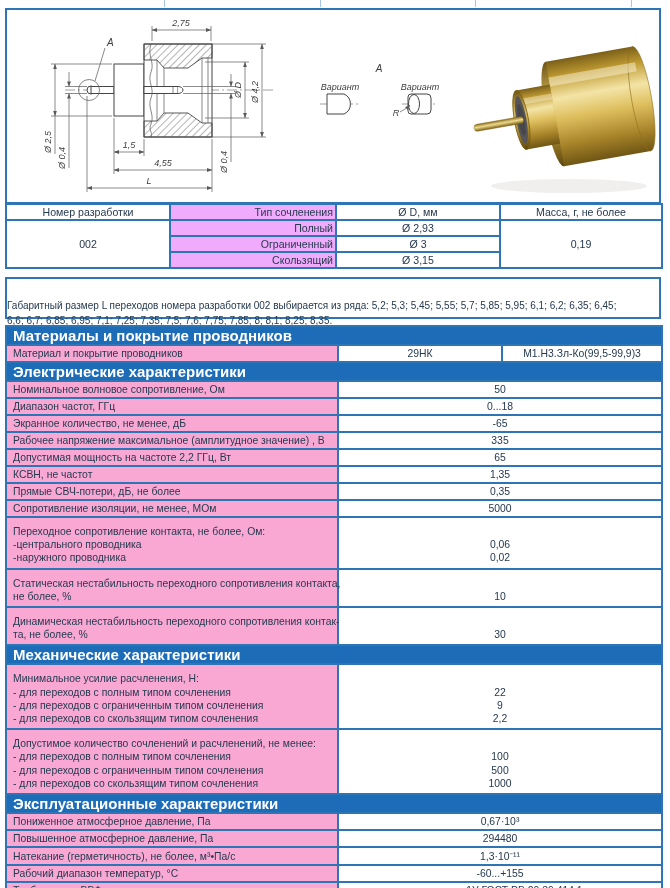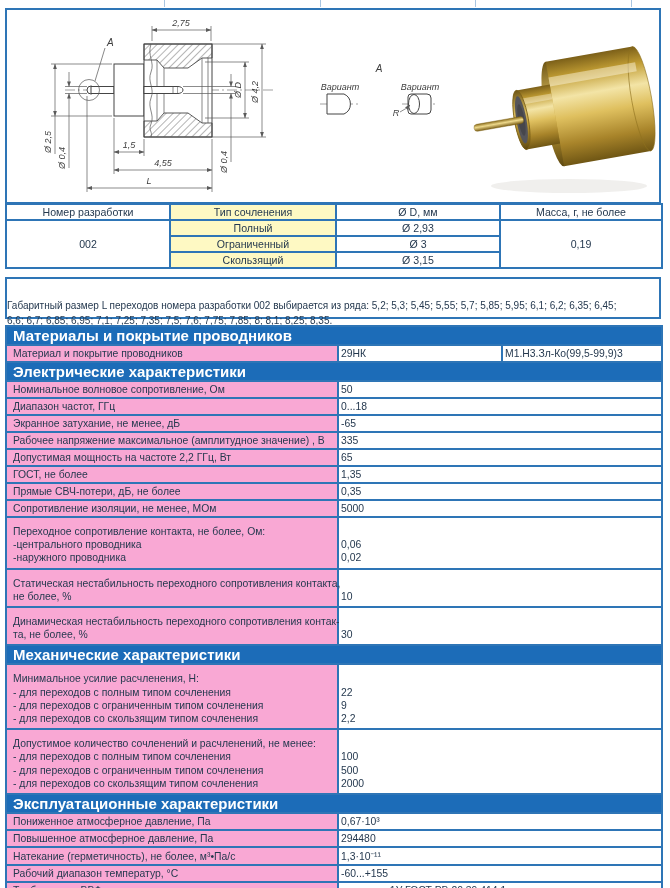--- a/index.html
+++ b/index.html
@@ -7,32 +7,32 @@
         font-family:"Liberation Sans",sans-serif;color:#25394f;}
   .tick{position:absolute;top:0;width:1px;height:7px;background:#a9c6e2;}
   .topbox{position:absolute;left:5px;top:8px;width:656px;height:196px;
           border:2px solid #2e75b6;box-sizing:border-box;background:#fff;}
   .topbox svg{position:absolute;left:0;top:0;}
 
   table{border-collapse:collapse;table-layout:fixed;}
   .t1{position:absolute;left:5px;top:203px;width:656px;}
   .t1 td{border:2px solid #2e75b6;text-align:center;vertical-align:middle;
          font-size:10.6px;height:12px;padding:1px 2px;background:#fff;}
-  .t1 td.blue{background:#fef9c3;}
+  .t1 td.blue{background:#f0abfc;text-align:right;}
 
   .note{position:absolute;left:5px;top:277px;width:656px;height:42px;
         border:2px solid #2e75b6;box-sizing:border-box;background:#fff;
         text-align:left;font-size:10px;line-height:14.5px;padding-top:20px;}
 
   .t2{position:absolute;left:5px;top:325px;width:656px;}
   .t2 td{border:2px solid #2e75b6;font-size:10.4px;vertical-align:middle;background:#fff;}
   .t2 td.sec{background:#1c6cb8;color:#ffffff;font-weight:bold;font-size:15px;
              padding:0 6px;height:13px;text-align:left;}
   .t2 td.lbl{background:#f9a8d4;padding:1px 4px 1px 6px;text-align:left;}
-  .t2 td.val{text-align:left;padding:1px 2px;}
+  .t2 td.val{text-align:center;padding:1px 2px;}
   .t2 tr.single td{height:13px;}
   .t2 tr.multi td{padding-top:7px;padding-bottom:3px;}
   .ml{line-height:13.2px;white-space:nowrap;}
 
   
   .part{fill:#fff;stroke:#454545;stroke-width:1;}
   .hatch{fill:url(#hatchP);stroke:#454545;stroke-width:0.9;}
   .thin{stroke:#555;stroke-width:0.7;fill:none;}
   .dim{stroke:#5a5a5a;stroke-width:0.7;fill:none;}
   .cl{stroke:#787878;stroke-width:0.7;stroke-dasharray:10 3 2 3;fill:none;}
@@ -261,33 +261,33 @@
         </tr>
         <tr class="single">
           <td class="lbl">Номинальное волновое сопротивление, Ом</td>
           <td class="val" colspan="2">50</td>
         </tr>
         <tr class="single">
           <td class="lbl">Диапазон частот, ГГц</td>
           <td class="val" colspan="2">0...18</td>
         </tr>
         <tr class="single">
-          <td class="lbl">Экранное затухание, не менее, дБ</td>
+          <td class="lbl">Экранное количество, не менее, дБ</td>
           <td class="val" colspan="2">-65</td>
         </tr>
         <tr class="single">
           <td class="lbl">Рабочее напряжение максимальное (амплитудное значение) , В</td>
           <td class="val" colspan="2">335</td>
         </tr>
         <tr class="single">
           <td class="lbl">Допустимая мощность на частоте 2,2 ГГц, Вт</td>
           <td class="val" colspan="2">65</td>
         </tr>
         <tr class="single">
-          <td class="lbl">ГОСТ, не более</td>
+          <td class="lbl">КСВН, не частот</td>
           <td class="val" colspan="2">1,35</td>
         </tr>
         <tr class="single">
           <td class="lbl">Прямые СВЧ-потери, дБ, не более</td>
           <td class="val" colspan="2">0,35</td>
         </tr>
         <tr class="single">
           <td class="lbl">Сопротивление изоляции, не менее, МОм</td>
           <td class="val" colspan="2">5000</td>
         </tr>
@@ -344,21 +344,21 @@
           <td class="lbl">
             <div class="ml">Допустимое количество сочленений и расчленений, не менее:</div>
             <div class="ml">- для переходов с полным типом сочленения</div>
             <div class="ml">- для переходов с ограниченным типом сочленения</div>
             <div class="ml">- для переходов со скользящим типом сочленения</div>
           </td>
           <td class="val" colspan="2">
             <div class="ml">&nbsp;</div>
             <div class="ml">100</div>
             <div class="ml">500</div>
-            <div class="ml">2000</div>
+            <div class="ml">1000</div>
           </td>
         </tr>
         <tr>
           <td class="sec" colspan="3">Эксплуатационные характеристики</td>
         </tr>
         <tr class="single">
           <td class="lbl">Пониженное атмосферное давление, Па</td>
           <td class="val" colspan="2">0,67·10³</td>
         </tr>
         <tr class="single">

